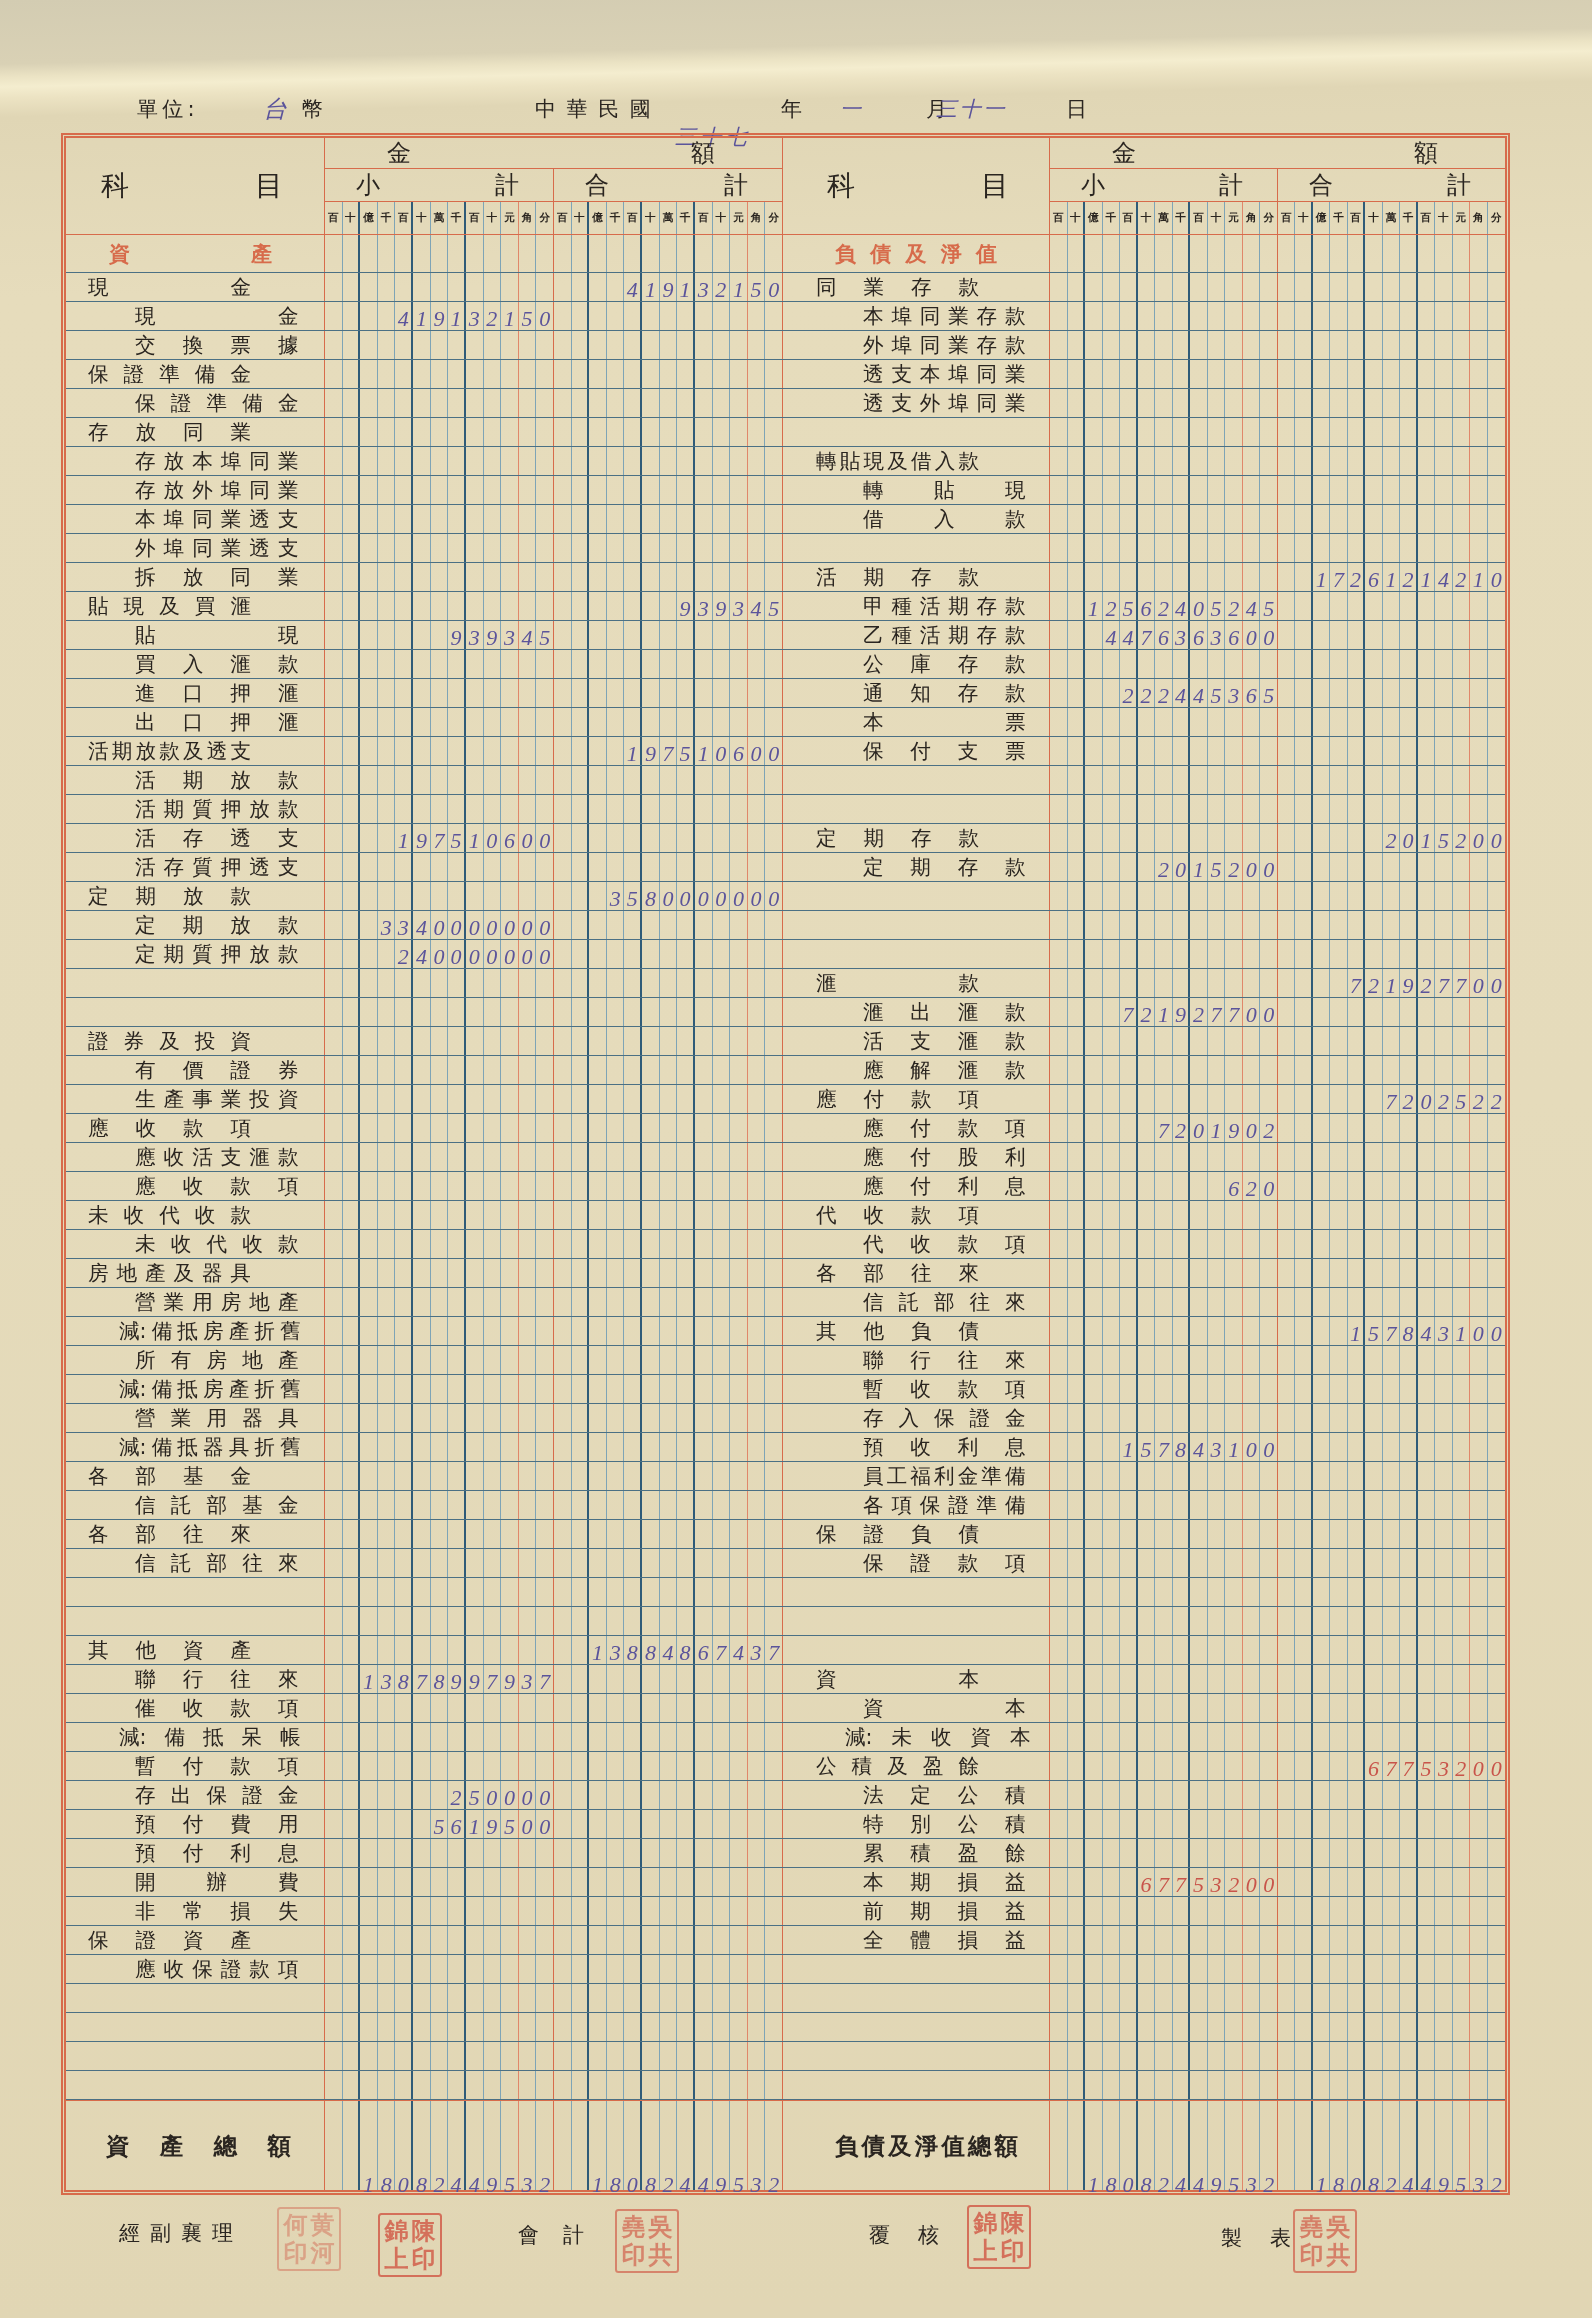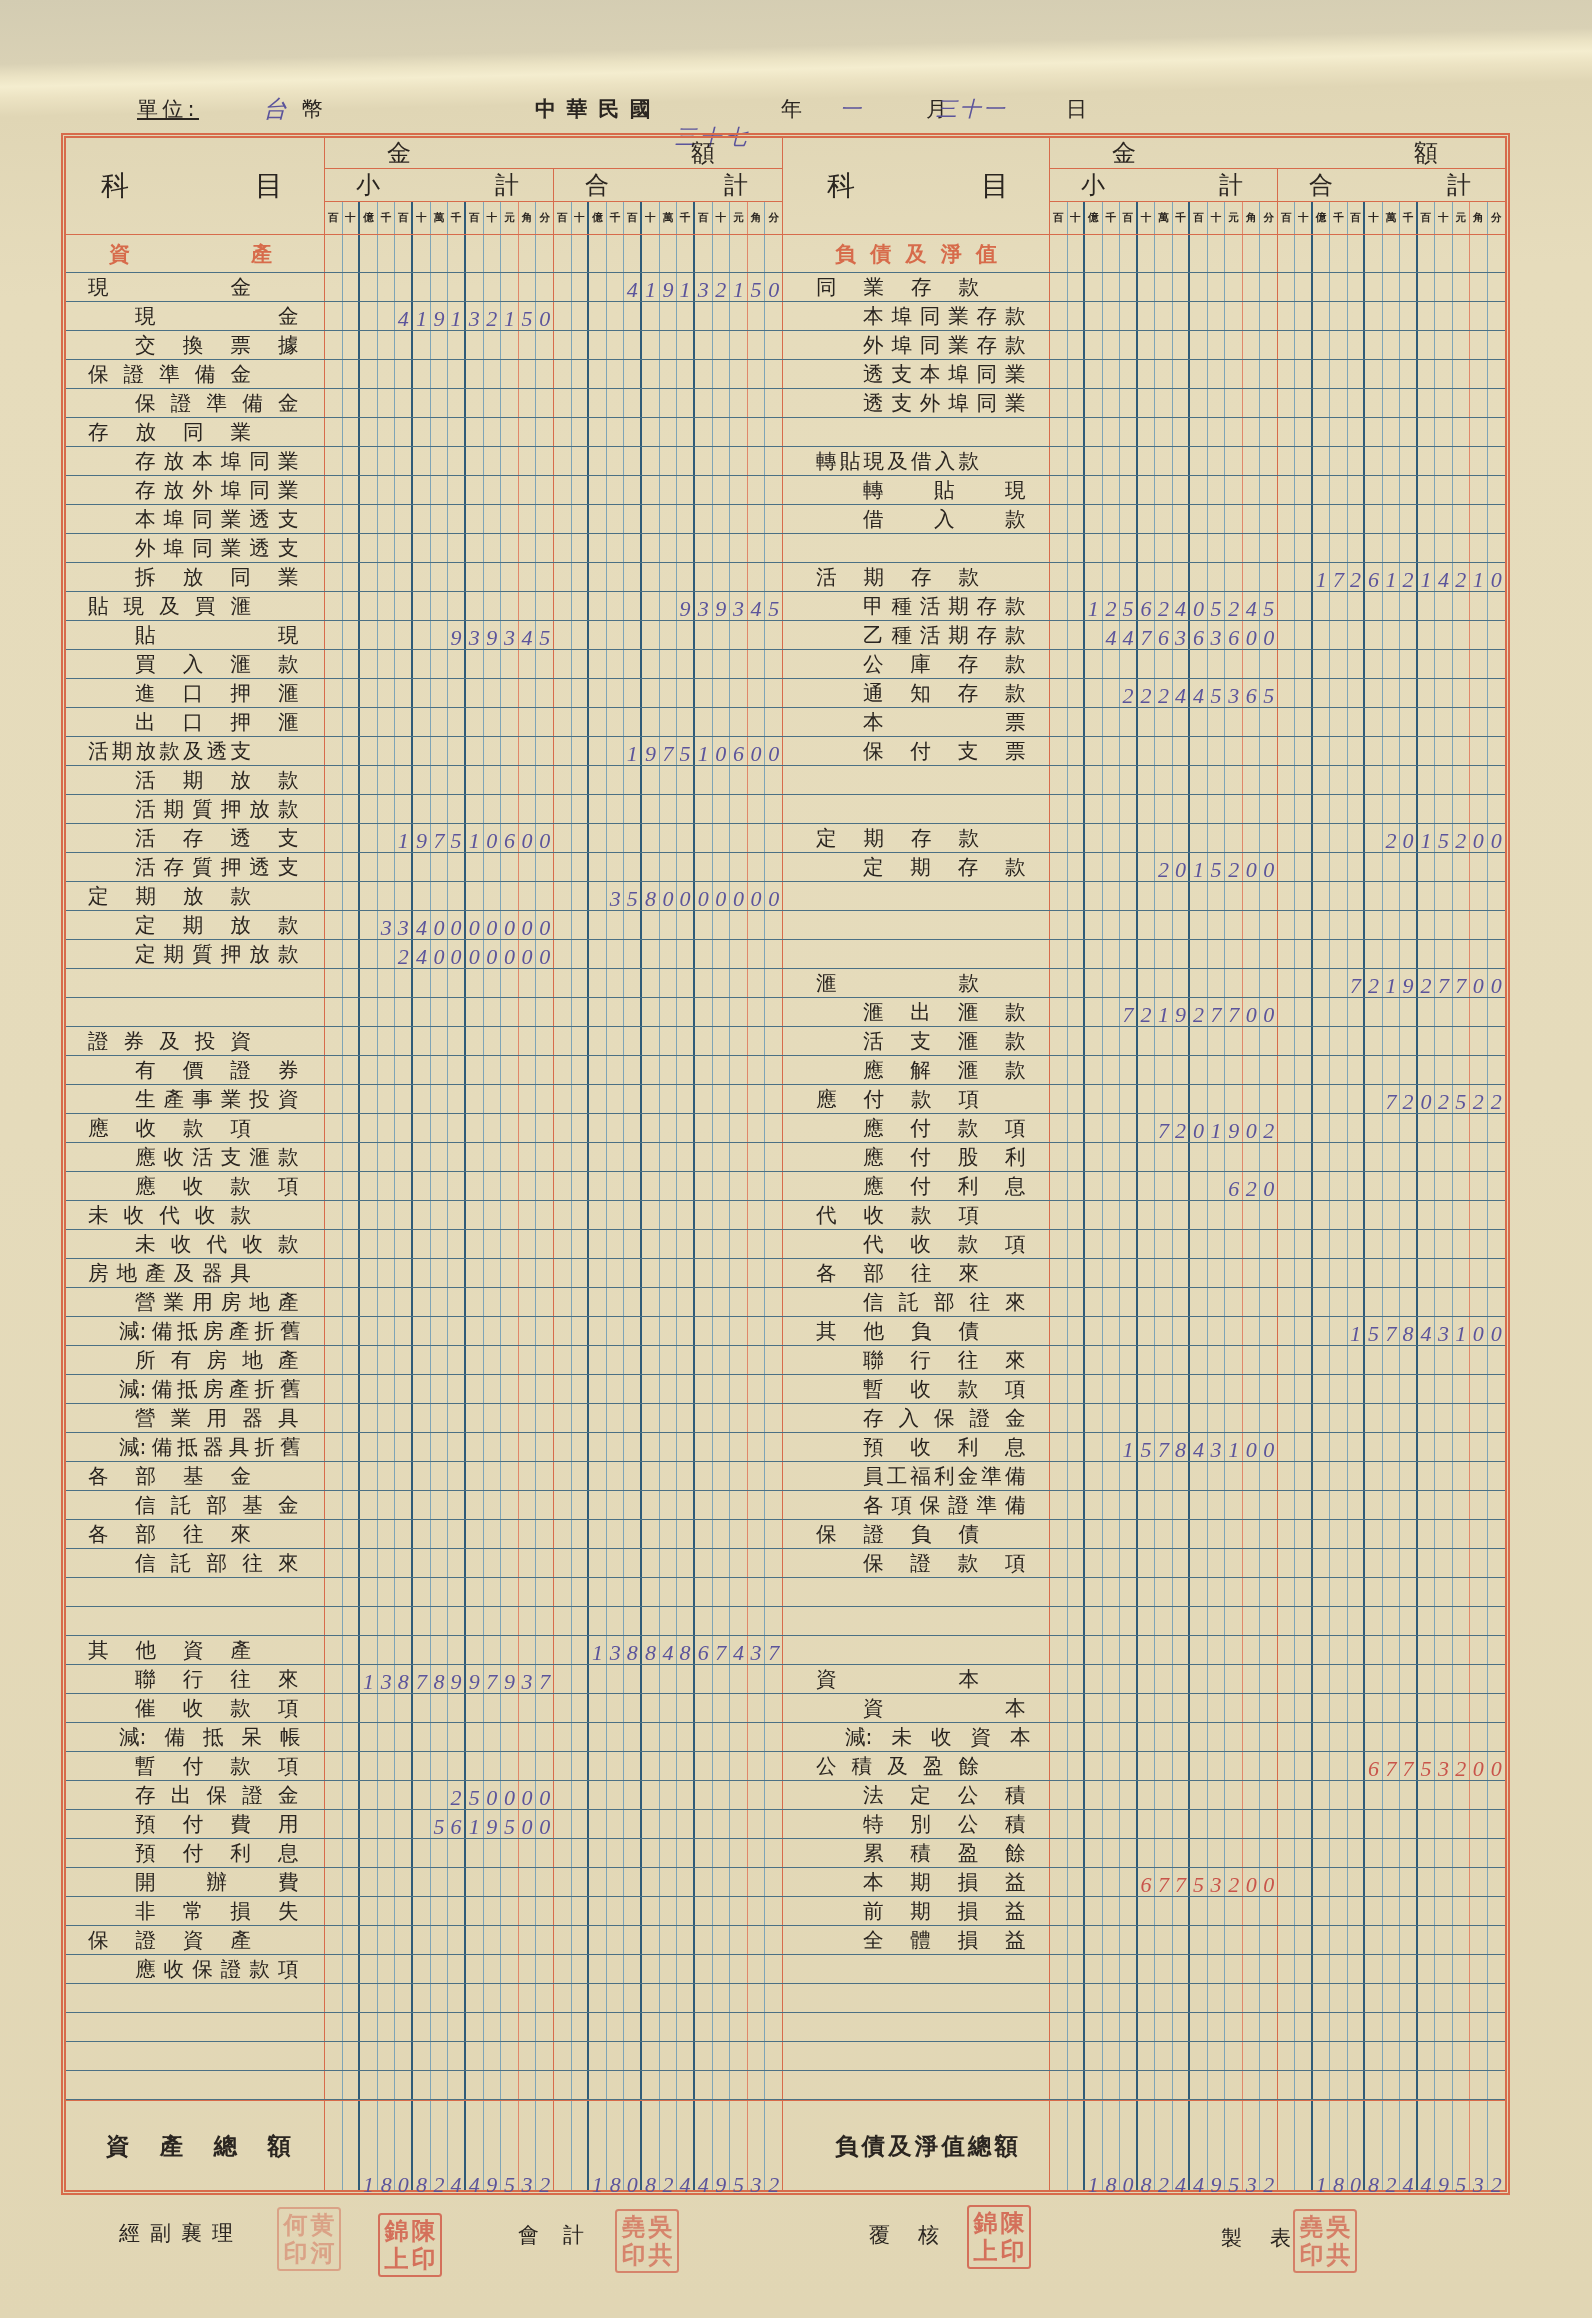--- a/index.html
+++ b/index.html
@@ -77,24 +77,24 @@
 
 .role{position:absolute;height:28px;font-size:21px;display:flex;justify-content:space-between;align-items:center;}
 .stamp{position:absolute;width:64px;height:64px;border:2.1px solid var(--stamp_red);border-radius:3.5px;display:grid;grid-template-columns:1fr 1fr;grid-template-rows:1fr 1fr;color:var(--stamp_red);font-size:24px;font-weight:bold;line-height:1;padding:2.8px;}
 .stamp span{display:flex;align-items:center;justify-content:center;}
 .stamp.faint{opacity:.5;}
 </style>
 </head>
 <body>
 
 <div class="title-line">
-  <span class="t" style="left:137px;letter-spacing:4.3px;text-decoration:underline;">單位:</span>
+  <span class="t" style="left:137px;letter-spacing:4.3px;">單位:</span>
   <span class="t hand" style="left:263px;font-size:24px;">台</span>
   <span class="t" style="left:302px;">幣</span>
-  <span class="t" style="left:535px;letter-spacing:10.6px;font-weight:bold;">中華民國</span>
+  <span class="t" style="left:535px;letter-spacing:10.6px;">中華民國</span>
   <span class="t hand" style="left:675px;letter-spacing:4.3px;margin-top:28px;">三十七</span>
   <span class="t" style="left:781px;">年</span>
   <span class="t hand" style="left:840px;">一</span>
   <span class="t" style="left:926px;">月</span>
   <span class="t hand" style="left:936px;letter-spacing:2.8px;">三十一</span>
   <span class="t" style="left:1066px;">日</span>
 </div>
 
 <div class="sheet">
   <div class="half left">

